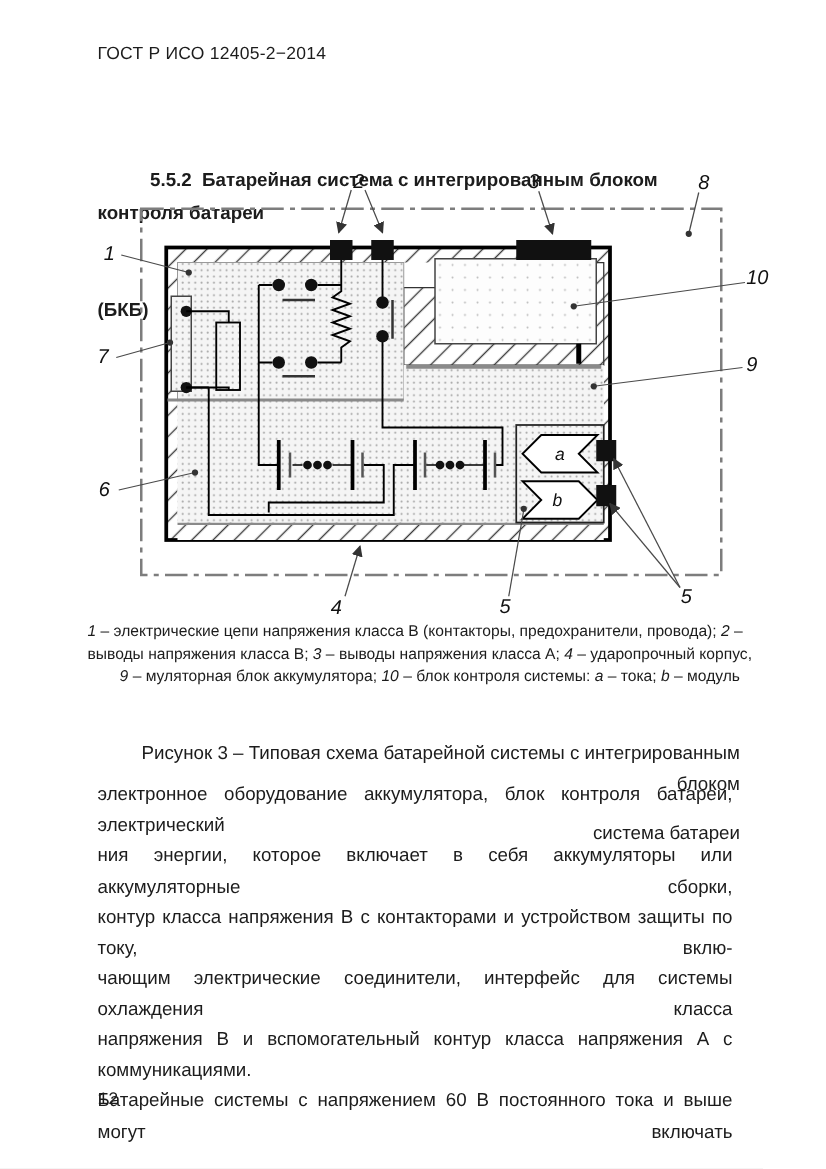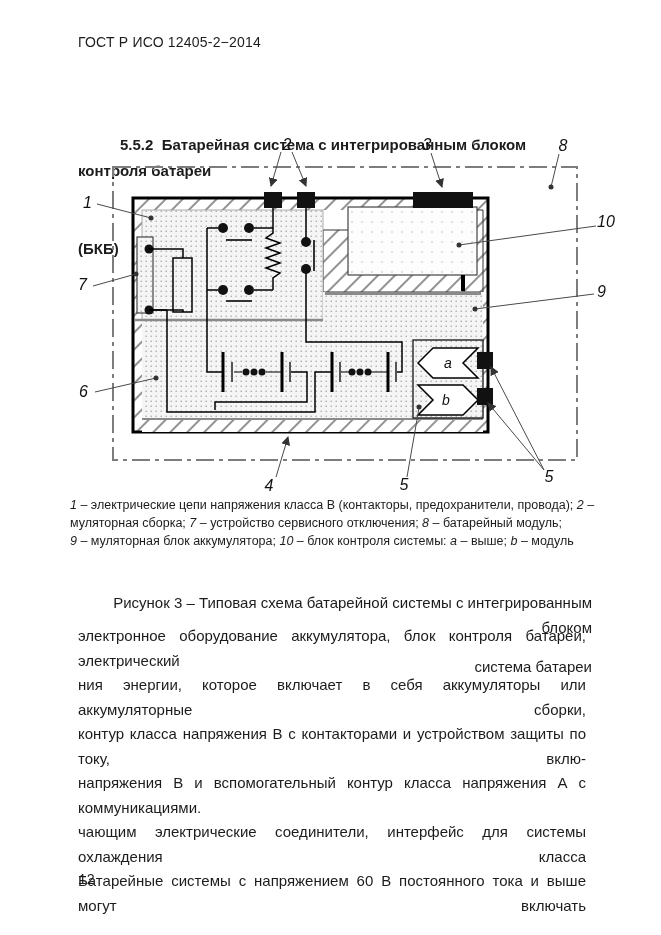--- a/index.html
+++ b/index.html
@@ -6,21 +6,21 @@
   .page {
     position:relative; width:661px; height:935px; margin:0 auto;
     background:#ffffff; overflow:hidden;
     font-family:"Liberation Sans", sans-serif; color:#1c1c1c;
   }
   .doc-header { position:absolute; left:78px; top:34px; font-size:14px; letter-spacing:0.2px; }
   .section-heading { position:absolute; left:78px; top:80px; width:508px; font-size:15px; font-weight:bold; line-height:26px; white-space:pre-wrap; }
   .section-heading .hl-indent { text-indent:42px; }
   .fig-svg { position:absolute; left:0; top:0; width:661px; height:520px; }
   .fig-caption { position:absolute; left:70px; top:496px; width:522px; font-size:12.5px; line-height:18px; }
-  .cap-line { text-align:left; white-space:nowrap; }
+  .cap-line { text-align:right; white-space:nowrap; }
   .it { font-style:italic; }
   .fig-title { position:absolute; left:70px; top:576px; width:522px; font-size:15px; line-height:25px; }
   .fig-title div { text-align:right;margin-top:14px; }
   .body-text { position:absolute; left:78px; top:624px; width:508px; font-size:15px; line-height:24.5px; }
   .body-line { text-align:justify; text-align-last:justify; white-space:normal; }
   .body-line.indent { text-indent:42px; }
   .page-number { position:absolute; left:78px; top:872px; font-size:14px;font-family:Liberation Mono, monospace; }
   svg text.callout { font-family:"Liberation Sans", sans-serif; font-style:italic; font-size:16px; fill:#111; }
   svg text.ablabel { font-family:"Liberation Sans", sans-serif; font-style:italic; font-size:14px; fill:#111; }
 </style>
@@ -172,33 +172,33 @@
     <text class="callout" x="79" y="397">6</text>
     <text class="callout" x="597" y="227">10</text>
     <text class="callout" x="597" y="297">9</text>
     <text class="callout" x="269" y="491" text-anchor="middle">4</text>
     <text class="callout" x="404" y="490" text-anchor="middle">5</text>
     <text class="callout" x="549" y="482" text-anchor="middle">5</text>
   </svg>
 
   <div class="fig-caption" id="caption">
       <div class="cap-line"><span class="it">1</span><span> – электрические цепи напряжения класса В (контакторы, предохранители, провода); </span><span class="it">2</span><span> –</span></div>
-      <div class="cap-line"><span>муляторная сборка; </span><span class="it">7</span><span> – устройство сервисного отключения; </span><span class="it">8</span><span> – батарейный модуль;</span></div>
-      <div class="cap-line"><span class="it">9</span><span> – муляторная блок аккумулятора; </span><span class="it">10</span><span> – блок контроля системы: </span><span class="it">а</span><span> – выше; </span><span class="it">b</span><span> – модуль</span></div>
+      <div class="cap-line"><span>выводы напряжения класса В; </span><span class="it">3</span><span> – выводы напряжения класса А; </span><span class="it">4</span><span> – ударопрочный корпус,</span></div>
+      <div class="cap-line"><span class="it">9</span><span> – муляторная блок аккумулятора; </span><span class="it">10</span><span> – блок контроля системы: </span><span class="it">а</span><span> – тока; </span><span class="it">b</span><span> – модуль</span></div>
     </div>
 
   <div class="fig-title">
     <div>Рисунок 3 – Типовая схема батарейной системы с интегрированным блоком</div>
     <div>система батареи</div>
   </div>
 
   <div class="body-text" id="bodytext">
       <div class="body-line">электронное оборудование аккумулятора, блок контроля батареи, электрический</div>
       <div class="body-line">ния энергии, которое включает в себя аккумуляторы или аккумуляторные сборки,</div>
       <div class="body-line">контур класса напряжения В с контакторами и устройством защиты по току, вклю-</div>
+      <div class="body-line">чающим электрические соединители, интерфейс для системы охлаждения класса</div>
       <div class="body-line">напряжения В и вспомогательный контур класса напряжения А с коммуникациями.</div>
-      <div class="body-line">чающим электрические соединители, интерфейс для системы охлаждения класса</div>
       <div class="body-line">Батарейные системы с напряжением 60 В постоянного тока и выше могут включать</div>
     </div>
 
   <div class="page-number">12</div>
 
 </div>
 
 </body></html>

